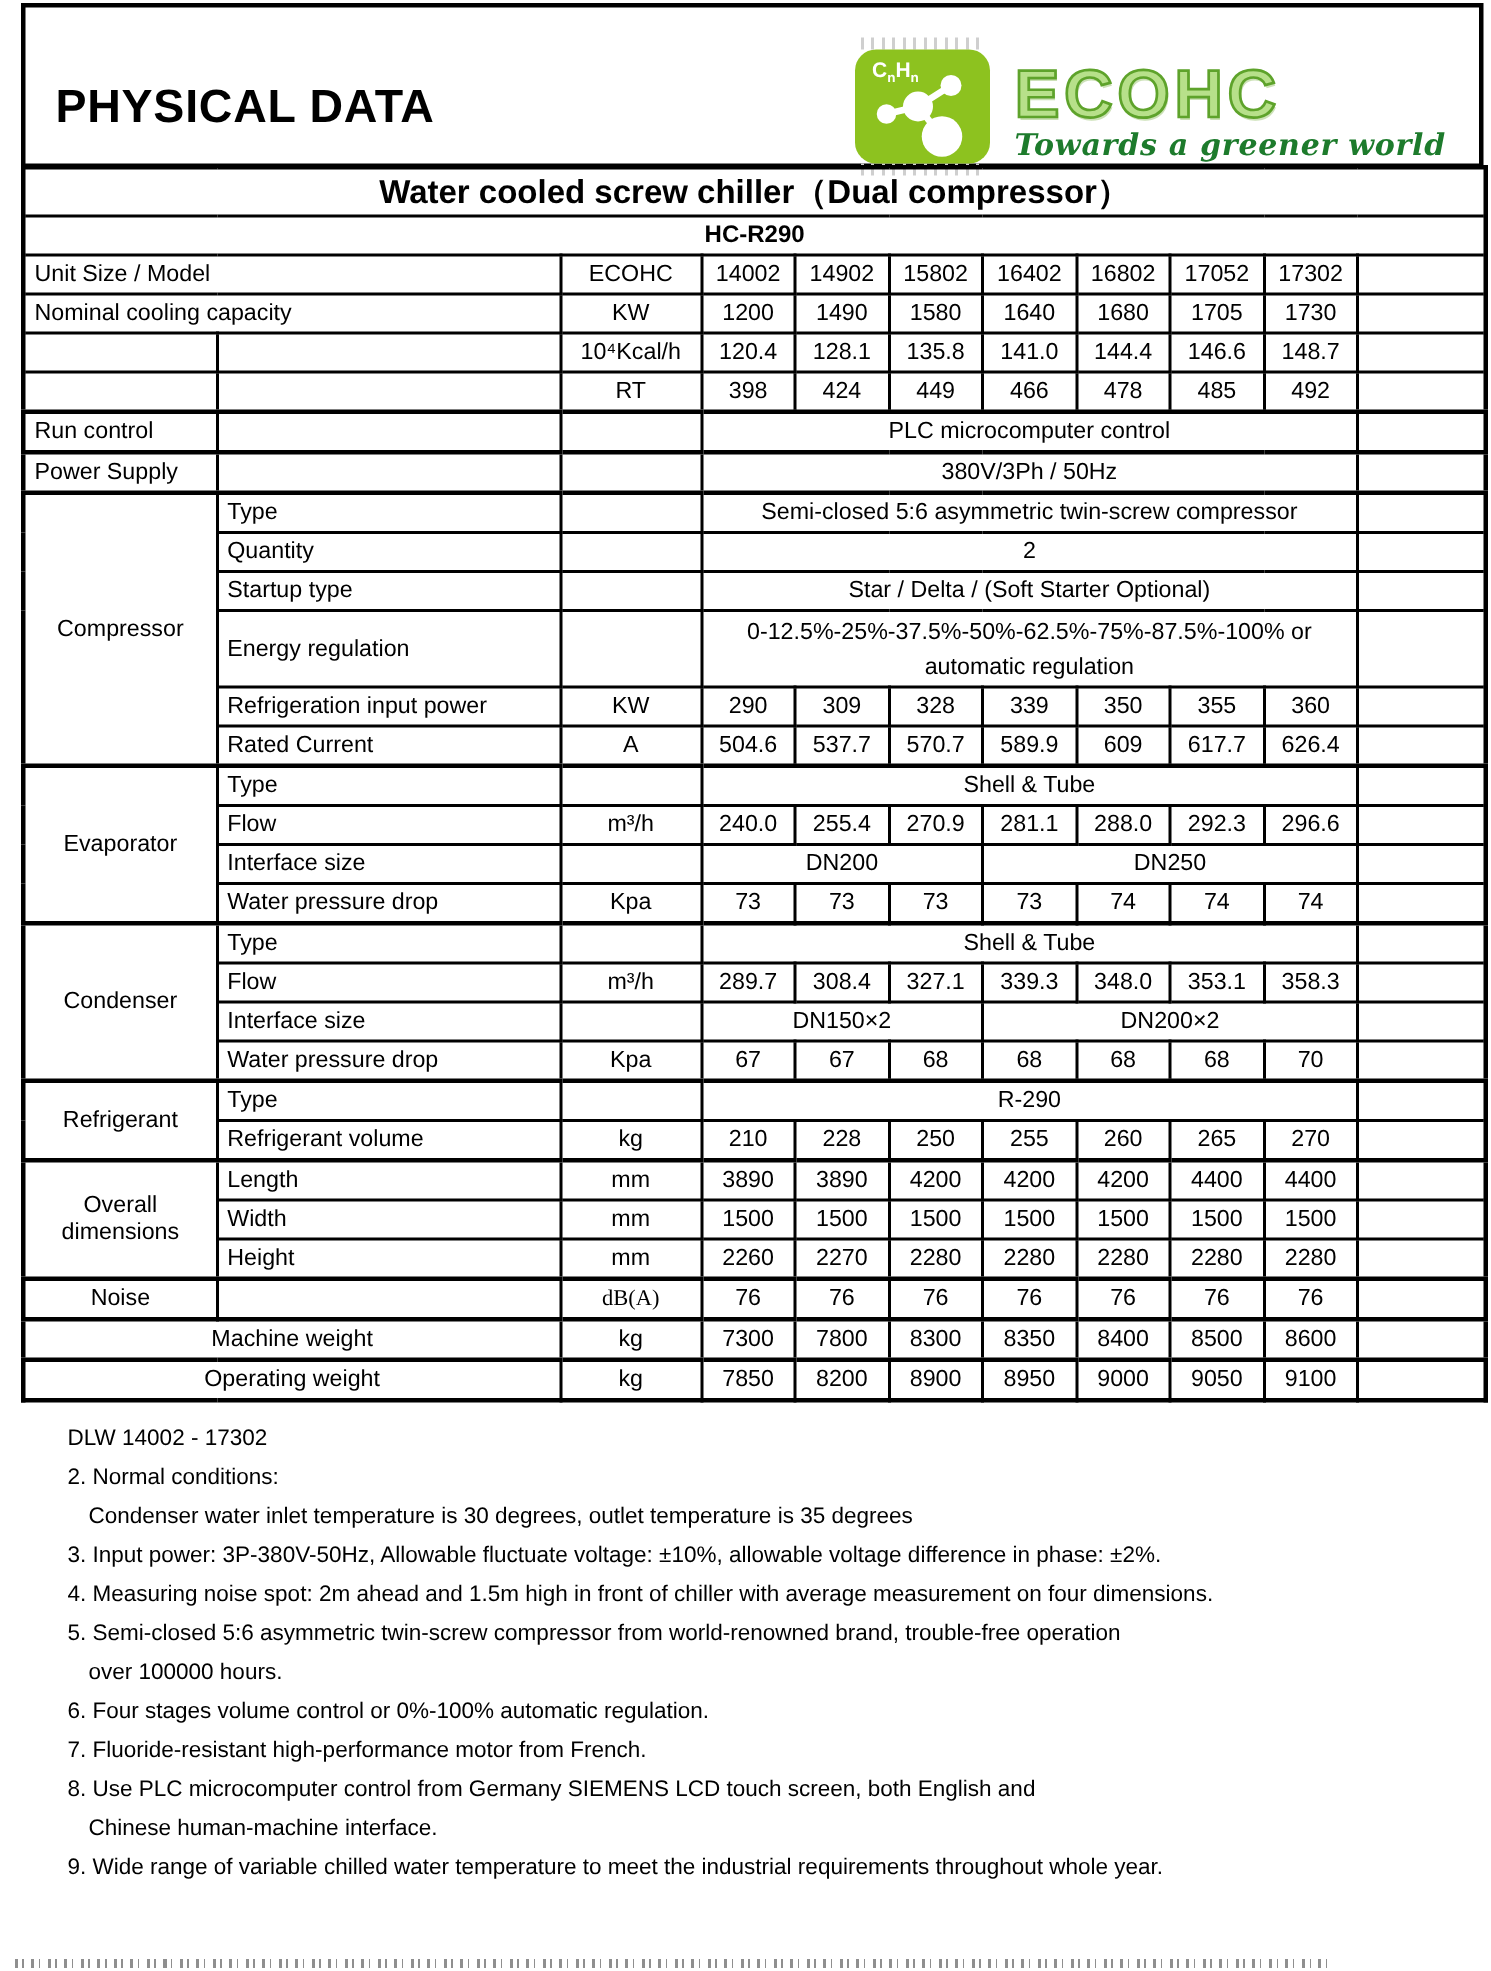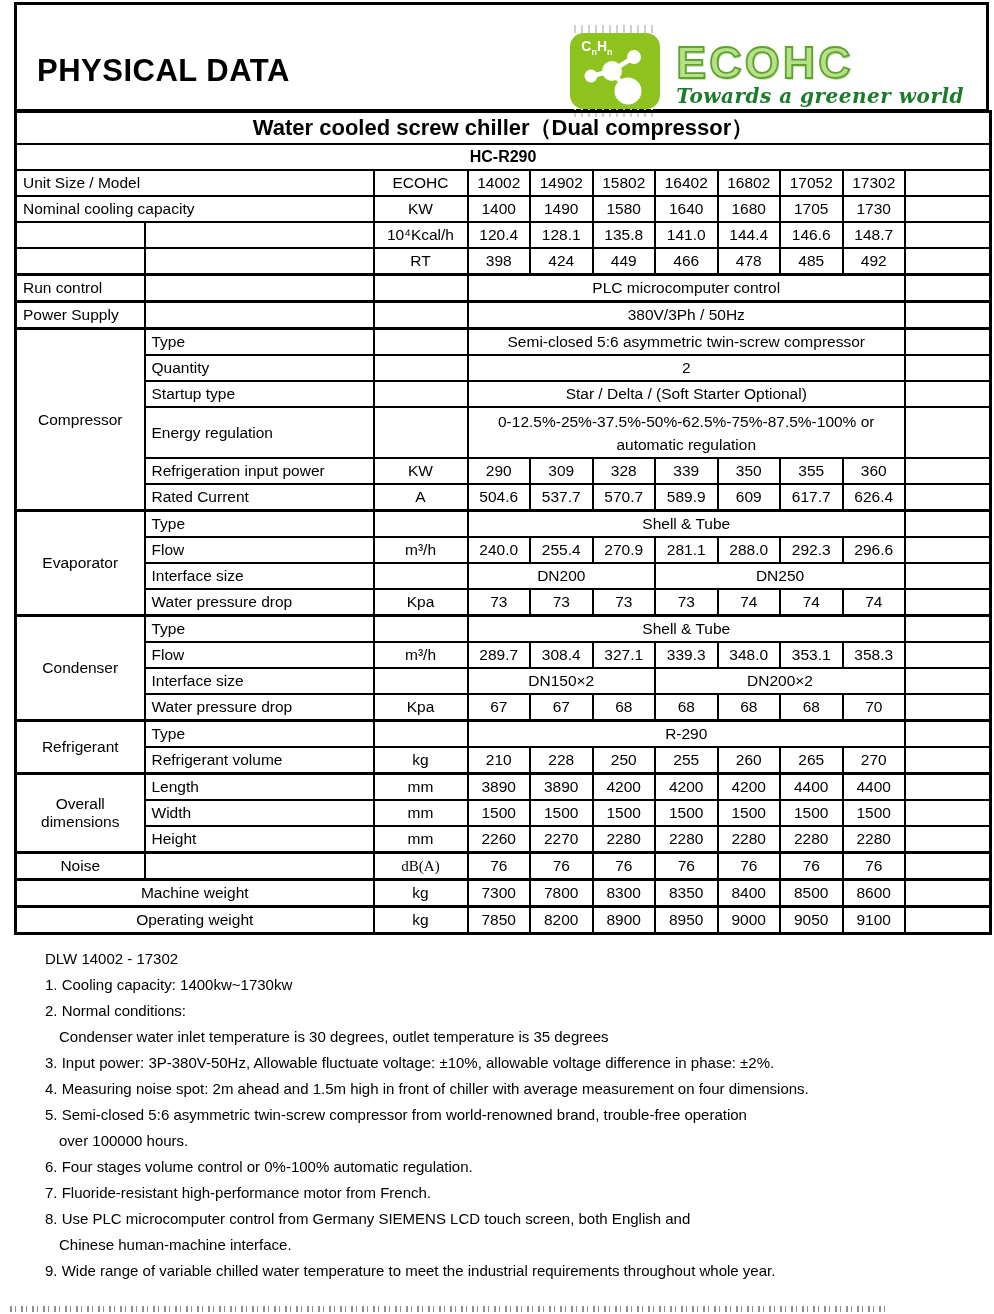--- a/index.html
+++ b/index.html
@@ -141,21 +141,21 @@
       <td>16402</td>
       <td>16802</td>
       <td>17052</td>
       <td>17302</td>
       <td></td>
     </tr>
 
     <tr>
       <td class="left" colspan="2">Nominal cooling capacity</td>
       <td>KW</td>
-      <td>1400</td>
+      <td>1200</td>
       <td>1490</td>
       <td>1580</td>
       <td>1640</td>
       <td>1680</td>
       <td>1705</td>
       <td>1730</td>
       <td></td>
     </tr>
 
     <tr>
@@ -426,21 +426,20 @@
       <td>9000</td>
       <td>9050</td>
       <td>9100</td>
       <td></td>
     </tr>
   </tbody>
     </table>
 
   <div class="notes">
     <div class="note">DLW 14002 - 17302</div>
-    <div class="note">1. Cooling capacity: 1400kw~1730kw</div>
     <div class="note">2. Normal conditions:</div>
     <div class="note indent">Condenser water inlet temperature is 30 degrees, outlet temperature is 35 degrees</div>
     <div class="note">3. Input power: 3P-380V-50Hz, Allowable fluctuate voltage: ±10%, allowable voltage difference in phase: ±2%.</div>
     <div class="note">4. Measuring noise spot: 2m ahead and 1.5m high in front of chiller with average measurement on four dimensions.</div>
     <div class="note">5. Semi-closed 5:6 asymmetric twin-screw compressor from world-renowned brand, trouble-free operation</div>
     <div class="note indent">over 100000 hours.</div>
     <div class="note">6. Four stages volume control or 0%-100% automatic regulation.</div>
     <div class="note">7. Fluoride-resistant high-performance motor from French.</div>
     <div class="note">8. Use PLC microcomputer control from Germany SIEMENS LCD touch screen, both English and</div>
     <div class="note indent">Chinese human-machine interface.</div>

